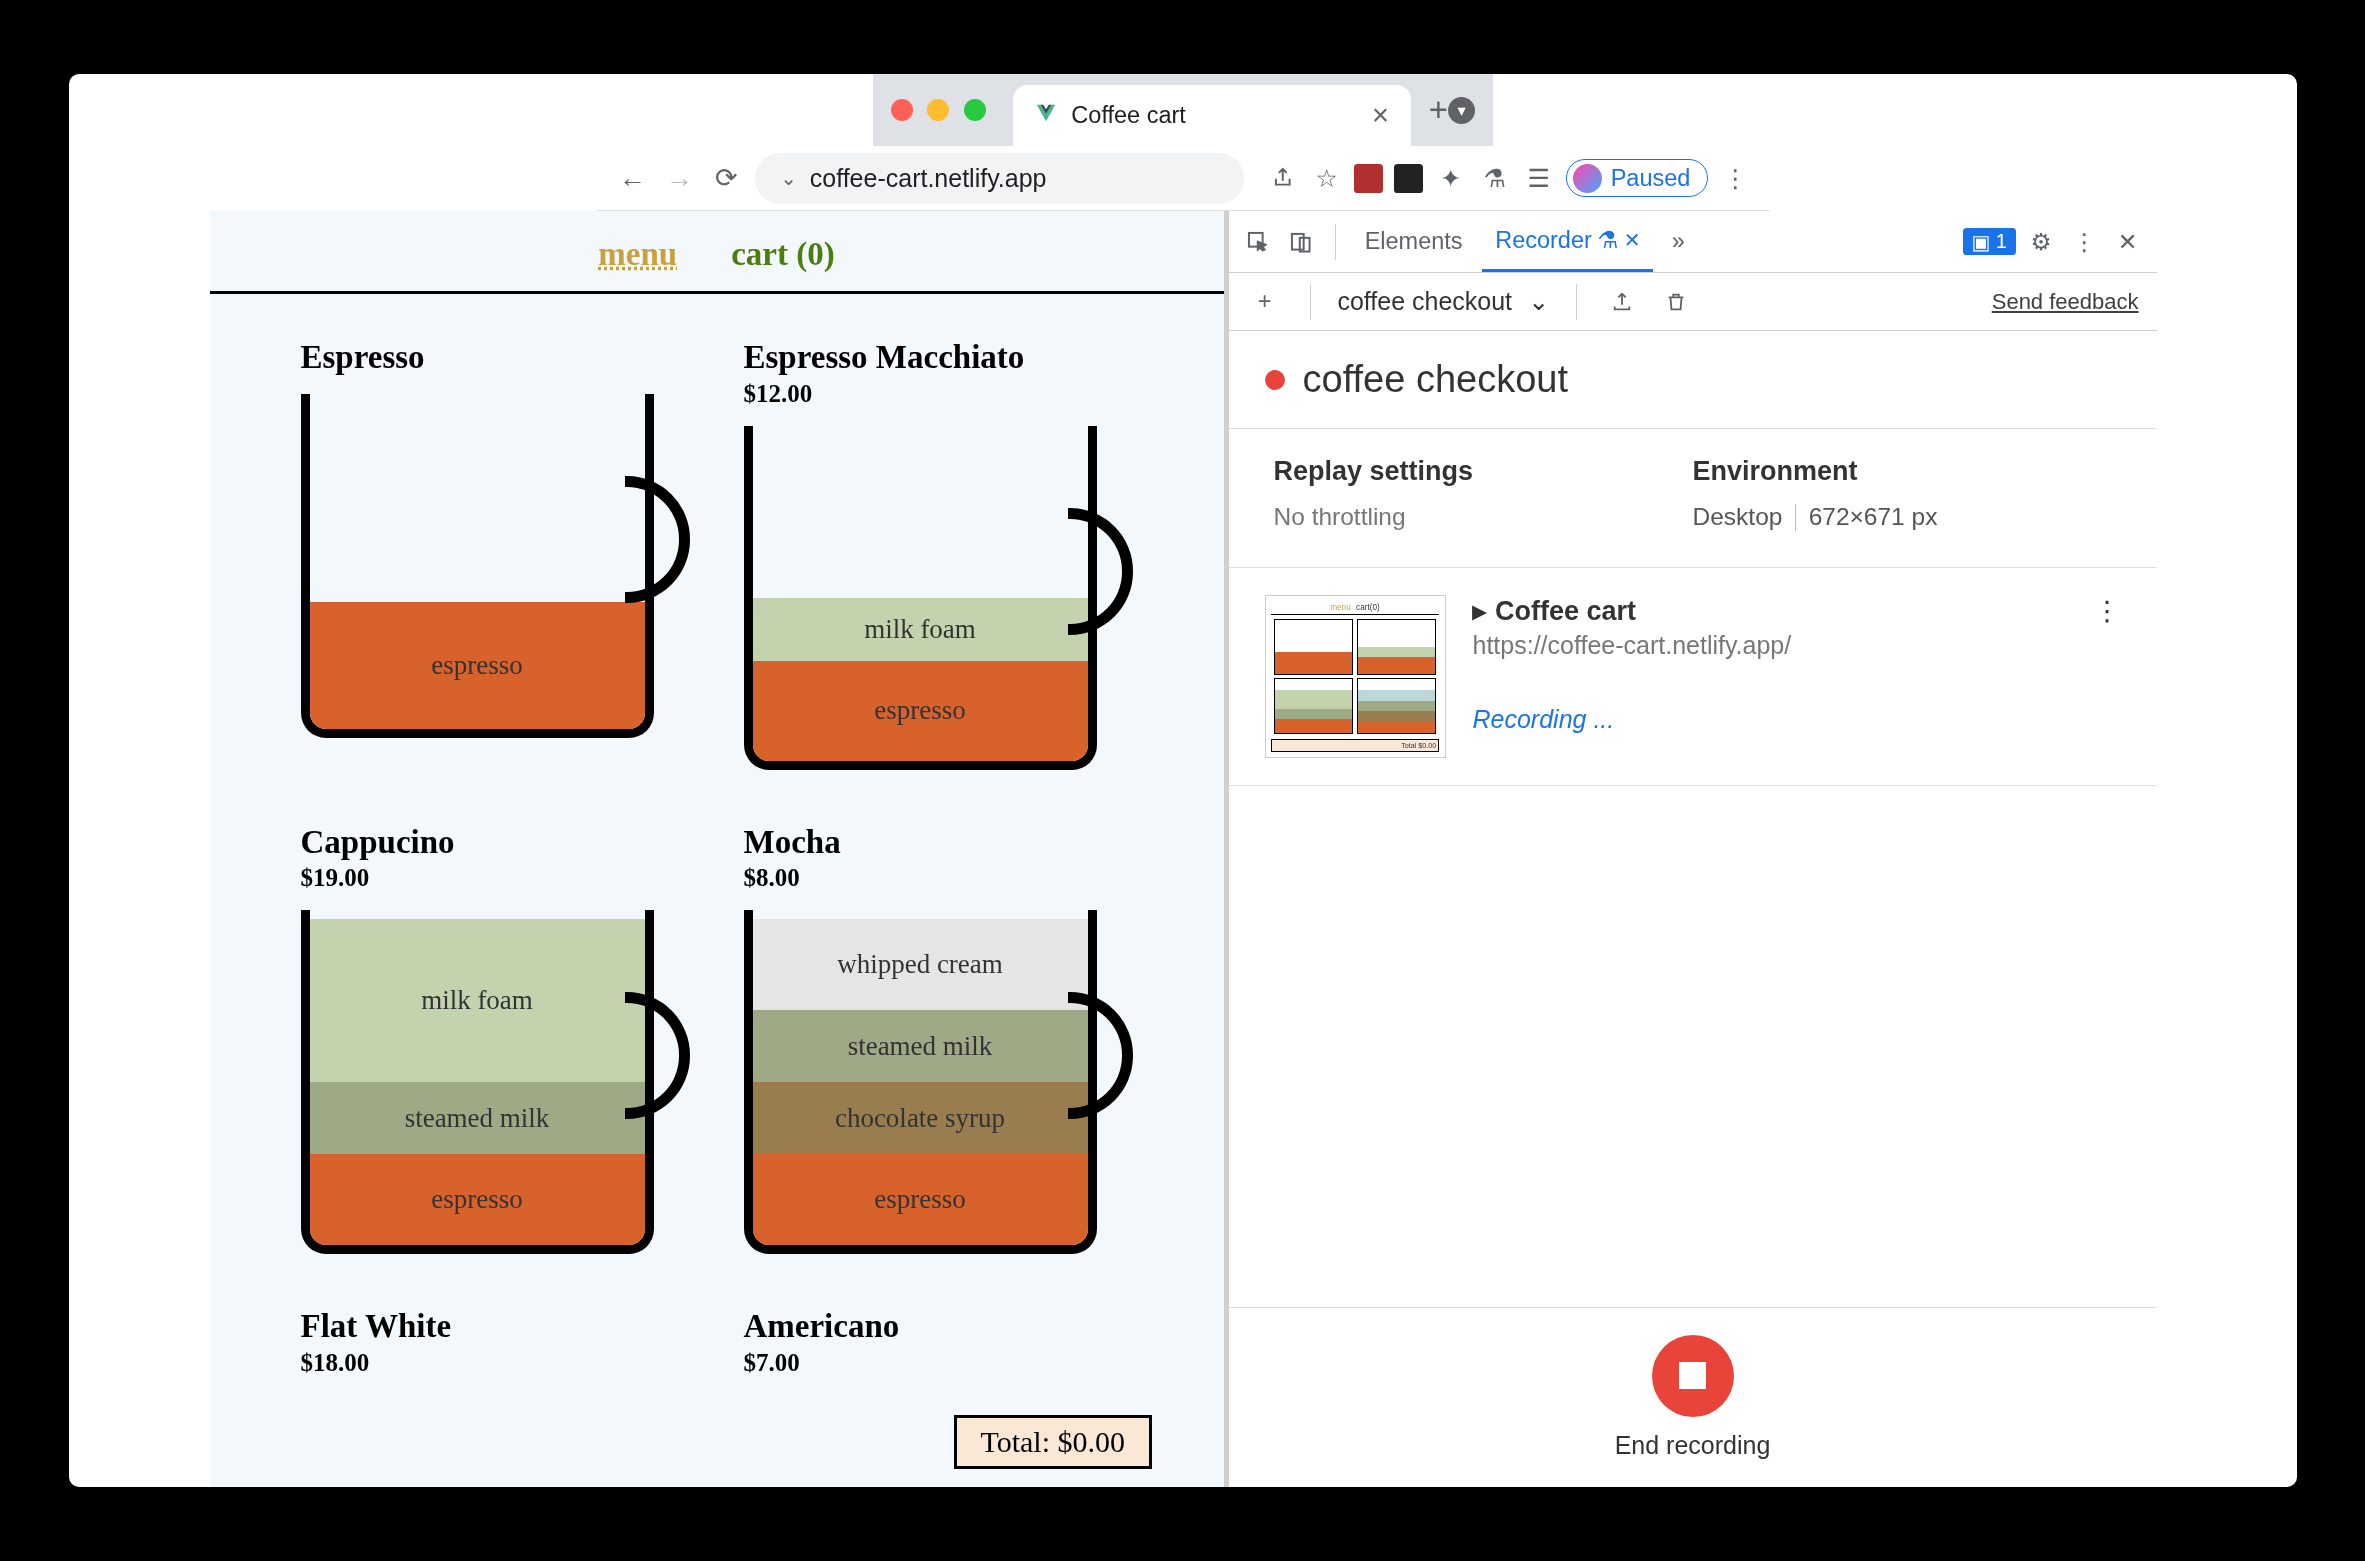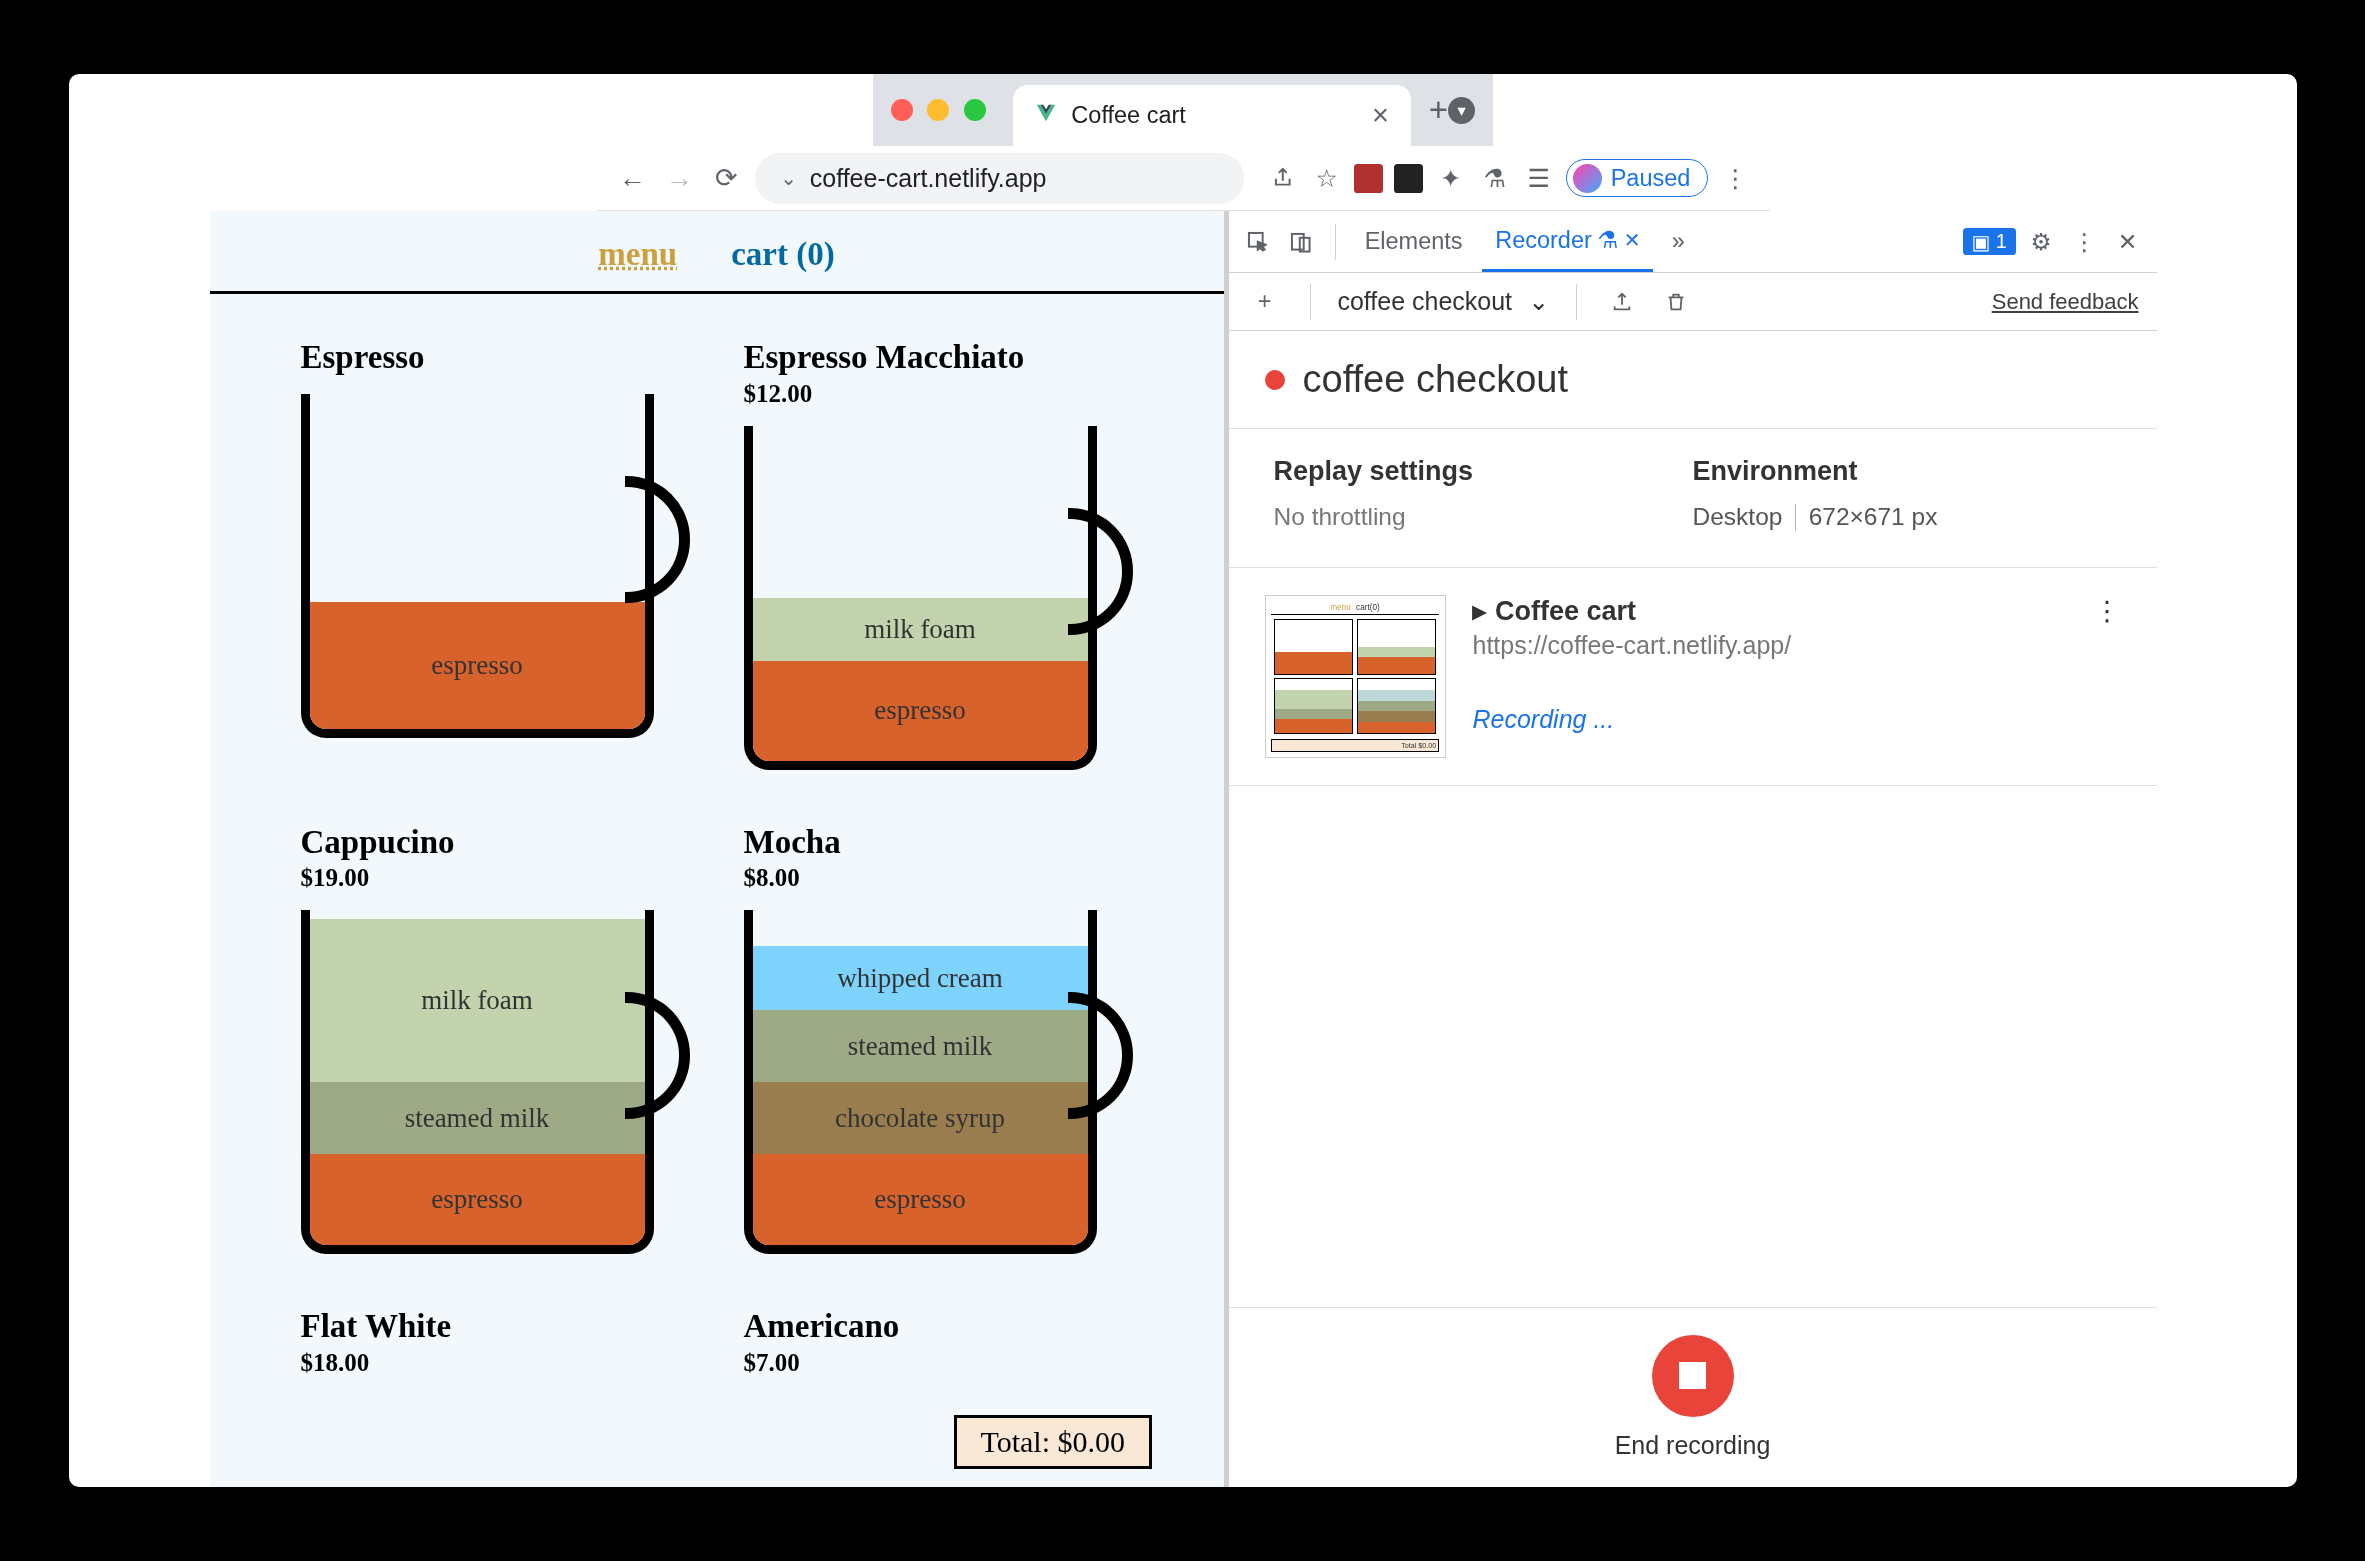--- a/index.html
+++ b/index.html
@@ -97,21 +97,21 @@
 .page-nav {
   display: flex;
   justify-content: center;
   gap: 54px;
   padding: 25px 0 18px;
   border-bottom: 3.6px solid #000;
   font-family: Georgia, serif;
 }
 .page-nav a { font-size: 33px; font-weight: bold; cursor: pointer; }
 .page-nav .menu-link { color: #c9a23f; text-decoration: underline dotted; }
-.page-nav .cart-link { color: #0369a1; }
+.page-nav .cart-link { color: #4d7c0f; }
 .products {
   padding: 45px 91px;
   display: grid;
   grid-template-columns: 1fr 1fr;
   gap: 45px 54px;
   font-family: Georgia, serif;
 }
 .product h3 { font-size: 33px; font-weight: bold; }
 .product .price { font-size: 25px; font-weight: bold; margin-top: 3.6px; }
 .cup {
@@ -328,21 +328,21 @@
                 <div class="layer" style="background: rgb(216, 98, 44); height: 91px;">espresso</div>
               </div>
               <div class="cup-handle"></div>
             </div>
           </div>
           <div class="product">
             <h3>Mocha</h3>
             <div class="price">$8.00</div>
             <div class="cup">
               <div class="cup-body">
-                <div class="layer" style="background: #7dd3fc; height: 64px;">whipped cream</div>
+                <div class="layer" style="background: #e5e5e5; height: 91px;">whipped cream</div>
                 <div class="layer" style="background: rgb(158, 169, 134); height: 72px;">steamed milk</div>
                 <div class="layer" style="background: rgb(154, 125, 78); height: 72px;">chocolate syrup</div>
                 <div class="layer" style="background: rgb(216, 98, 44); height: 91px;">espresso</div>
               </div>
               <div class="cup-handle"></div>
             </div>
           </div>
           <div class="product">
             <h3>Flat White</h3>
             <div class="price">$18.00</div>

